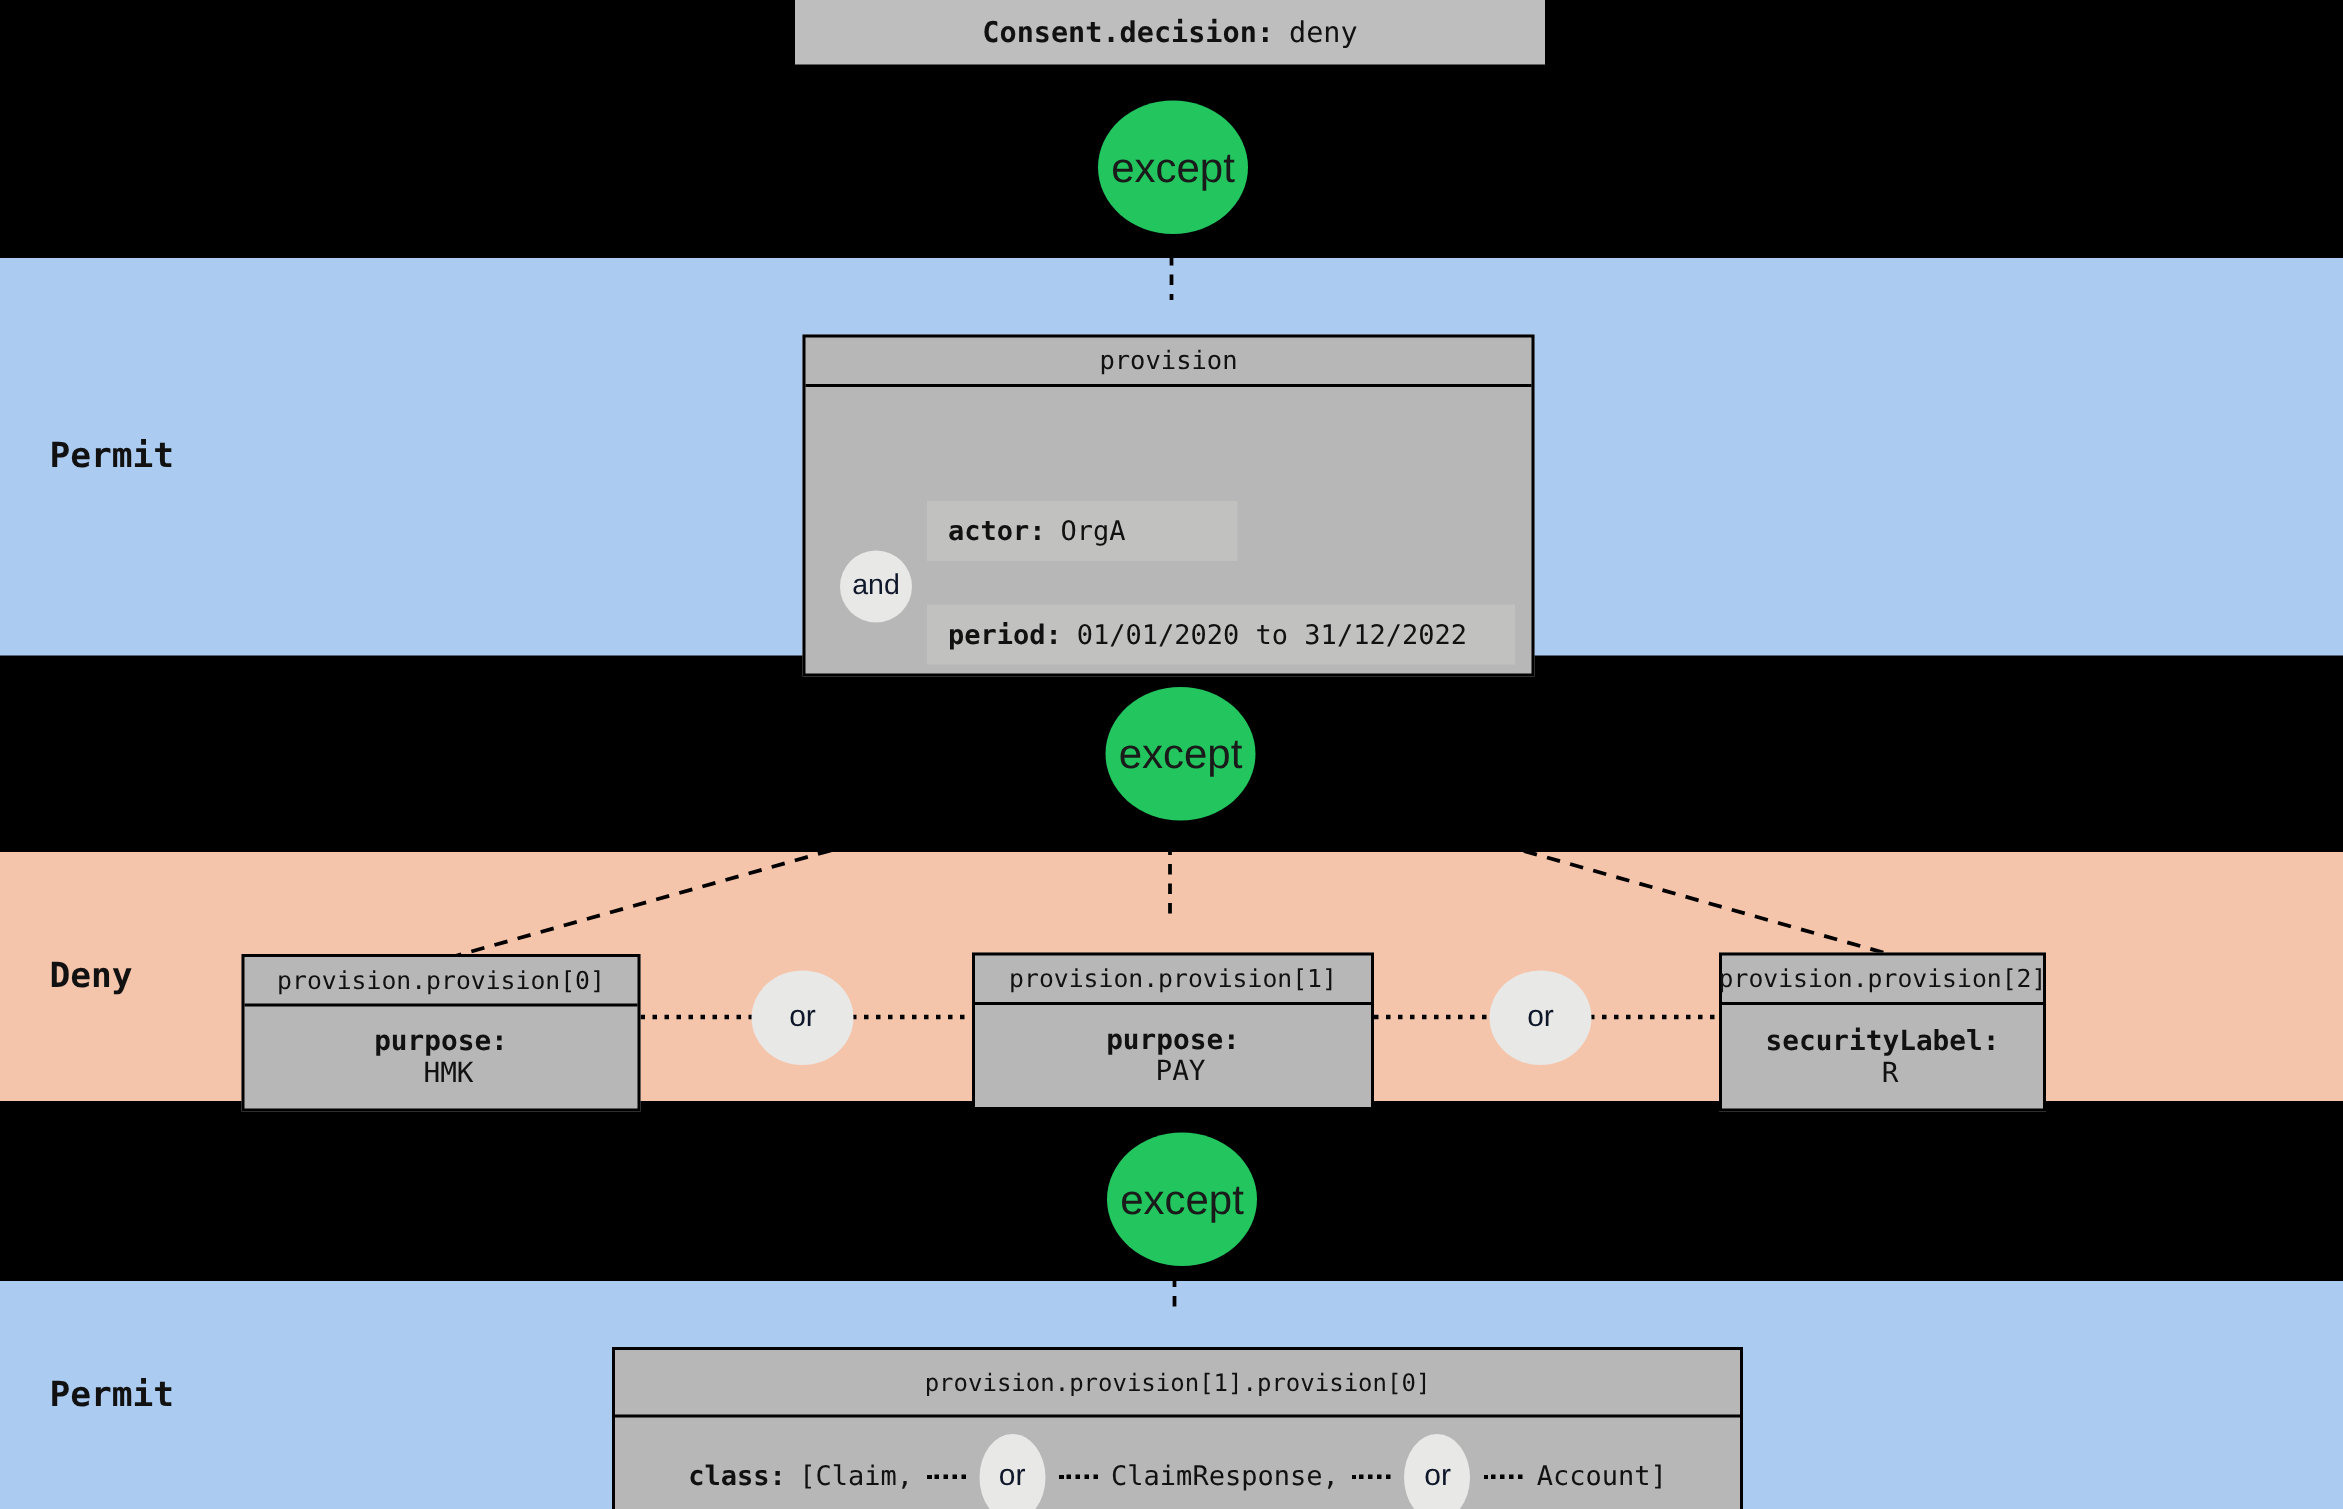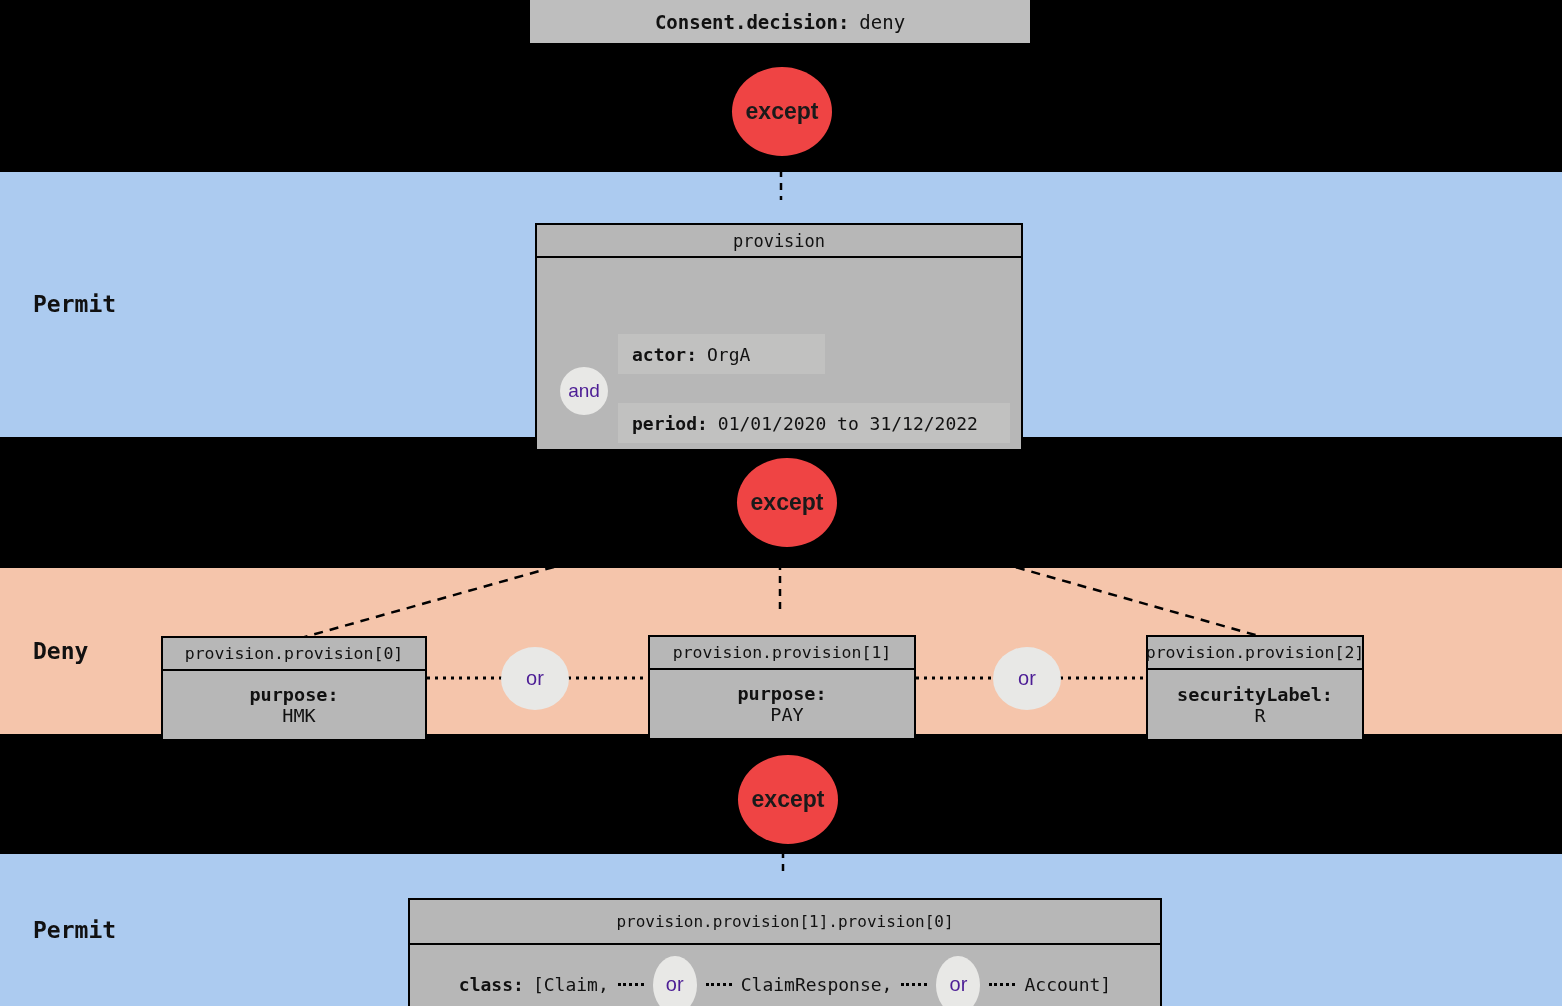--- a/index.html
+++ b/index.html
@@ -13,25 +13,25 @@
   svg.lines{position:absolute;left:0;top:0;z-index:2;pointer-events:none;}
   .node{position:absolute;z-index:3;background:#b7b7b7;border:2px solid #000;box-sizing:border-box;margin-top:28px;}
   .node .hdr{border-bottom:2px solid #000;display:flex;align-items:center;justify-content:center;
              font-size:16.5px;box-sizing:border-box;}
   .node .bdy{position:relative;display:flex;align-items:center;justify-content:center;
              font-size:18.5px;box-sizing:border-box;}
   .b{font-weight:bold;}
   .val{margin-left:10px;}
   #top-box{position:absolute;z-index:3;left:530px;top:0;width:500px;height:43px;background:#bebebe;
            display:flex;align-items:center;justify-content:center;font-size:19px;}
-  .except{position:absolute;z-index:4;width:100px;height:89px;border-radius:50%;background:#ef4444;
+  .except{position:absolute;z-index:4;width:100px;height:89px;border-radius:50%;background:#22c55e;
           display:flex;align-items:center;justify-content:center;
-          font-family:"Liberation Sans","DejaVu Sans",sans-serif;font-weight:bold;font-size:23px;color:#1a1a1a;}
+          font-family:"Liberation Sans","DejaVu Sans",sans-serif;font-weight:normal;font-size:28px;color:#1a1a1a;}
   .opcircle{border-radius:50%;background:#e8e8e6;display:flex;align-items:center;justify-content:center;
-            font-family:"Liberation Sans","DejaVu Sans",sans-serif;font-size:20px;color:#4c1d95;z-index:4;}
+            font-family:"Liberation Sans","DejaVu Sans",sans-serif;font-size:20px;color:#0f172a;z-index:4;}
   
   #prov-box{left:535px;top:195px;width:488px;height:228px;}
   #prov-box .hdr{height:33px;font-size:17px;}
   .prow{position:absolute;height:40px;background:#c1c1c0;display:flex;align-items:center;
         padding-left:14px;box-sizing:border-box;font-size:18px;}
   #row-actor{left:81px;top:76px;width:207px;}
   #row-period{left:81px;top:145px;width:392px;}
   #and-circle{position:absolute;left:23px;top:109px;width:48px;height:48px;font-size:19px;}
   
   .deny-box .hdr{height:33px;}

